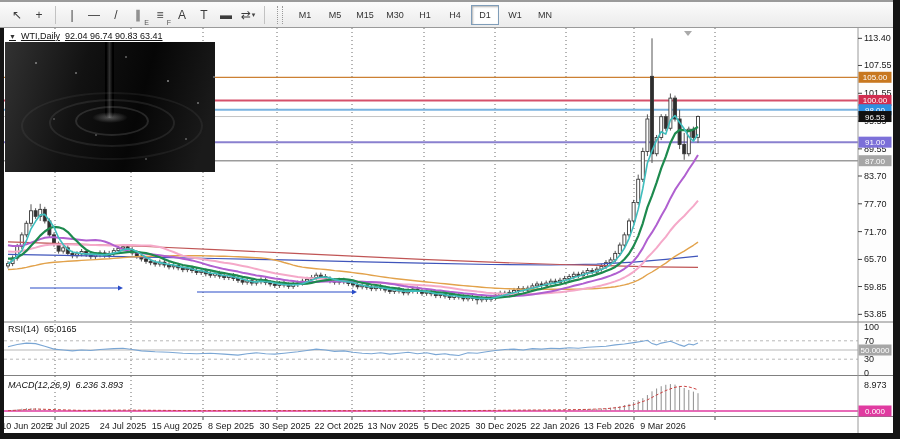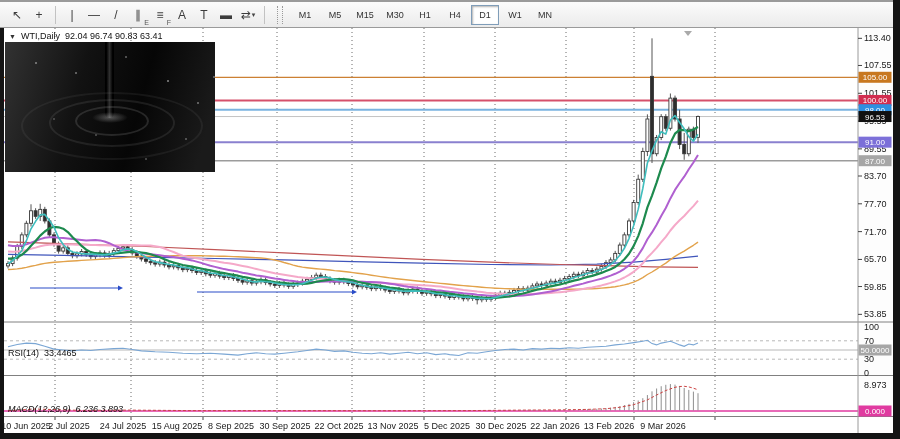--- a/index.html
+++ b/index.html
@@ -13,23 +13,23 @@
   .tool .sub{position:absolute;right:0;bottom:-1px;font-size:7px;color:#555;}
   .tool .caret{font-size:7px;margin-left:1px;color:#444;}
   .sep{width:1px;height:18px;background:#c2c2c2;margin:0 5px;}
   .grip{width:4px;height:18px;border-left:1px dotted #999;border-right:1px dotted #999;margin:0 7px;}
   .tfbtn{min-width:20px;height:18px;font-size:9px;color:#333;display:flex;align-items:center;
     justify-content:center;padding:0 3px;border:1px solid transparent;margin:0 1px;}
   .tfbtn.active{background:#fff;border:1px solid #7f9db9;box-shadow:inset 1px 1px 2px rgba(0,0,0,.3);}
   svg.chart{position:absolute;left:0;top:0;z-index:1;}
   svg text{font-family:"Liberation Sans",sans-serif;}
   .title-row{position:absolute;left:9px;top:31px;z-index:4;font-size:9px;color:#111;
-    display:flex;gap:5px;align-items:center;}
+    display:flex;gap:5px;align-items:center;text-decoration:underline;}
   .title-row .dd{font-size:7px;color:#333;}
-  .ind-label{position:absolute;z-index:4;font-size:9px;color:#111;display:flex;gap:5px;margin-top:24px;}
+  .ind-label{position:absolute;z-index:4;font-size:9px;color:#111;display:flex;gap:5px;}
   .oil{position:absolute;left:5px;top:42px;width:210px;height:130px;z-index:3;overflow:hidden;
     background:linear-gradient(105deg,#323232,#121212 35%,#060606 62%,#1a1a1a 92%);}
   .oil-drop{position:absolute;left:100px;top:0;width:9px;height:76px;
     background:linear-gradient(90deg,#000 15%,#303030 50%,#000 85%);border-radius:0 0 5px 5px;}
   .oil-ripple{position:absolute;border:2px solid rgba(150,150,150,.22);border-radius:50%;}
   .r1{left:70px;top:64px;width:70px;height:26px;}
   .r2{left:44px;top:57px;width:122px;height:44px;border-color:rgba(140,140,140,.16);}
   .r3{left:16px;top:50px;width:178px;height:64px;border-color:rgba(130,130,130,.12);}
   .oil-glint{position:absolute;left:87px;top:70px;width:36px;height:11px;border-radius:50%;
     background:radial-gradient(ellipse at center,rgba(225,225,225,.35),transparent 70%);}
@@ -670,21 +670,21 @@
     <div class="oil-drop"></div>
     <div class="oil-ripple r1"></div>
     <div class="oil-ripple r2"></div>
     <div class="oil-ripple r3"></div>
     <div class="oil-glint"></div>
     <div class="oil-speck"></div>
   </div>
 
   <div class="ind-label" style="left:8px;top:324px;">
     <span>RSI(14)</span>
-    <span>33.4465</span>
+    <span>65.0165</span>
   </div>
 
   <div class="ind-label" style="left:8px;top:380px;font-style:italic;">
     <span>MACD(12,26,9)</span>
     <span>6.236 3.893</span>
   </div>
 
 </div>
 
 </body></html>

